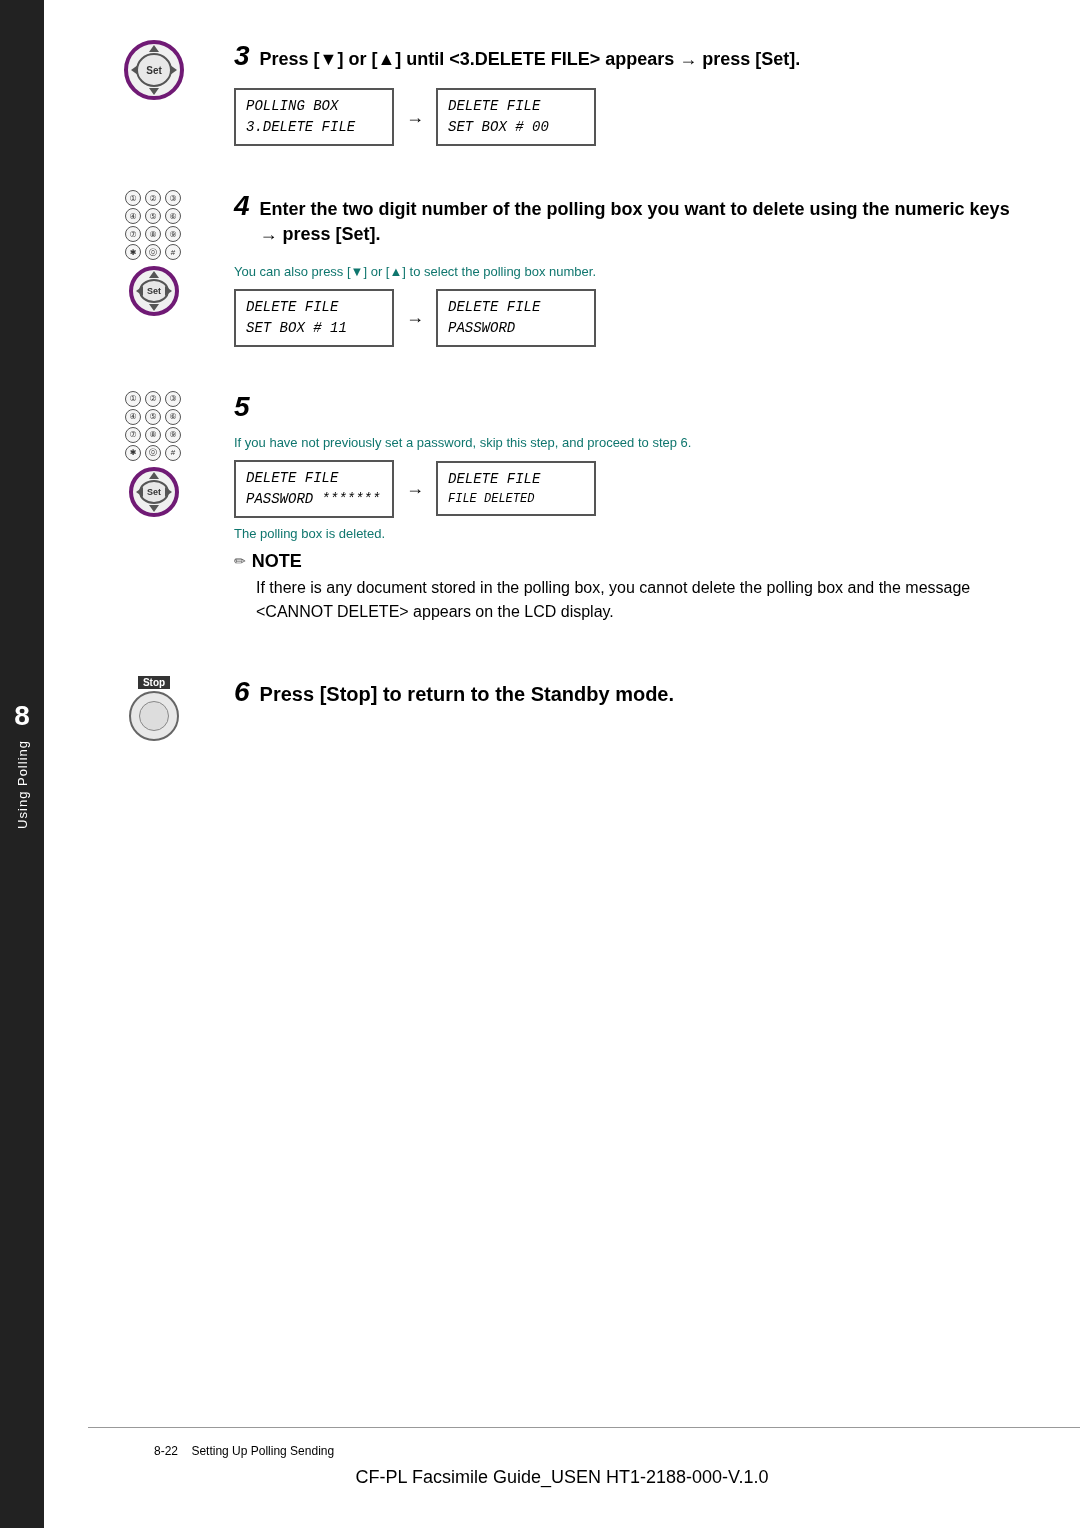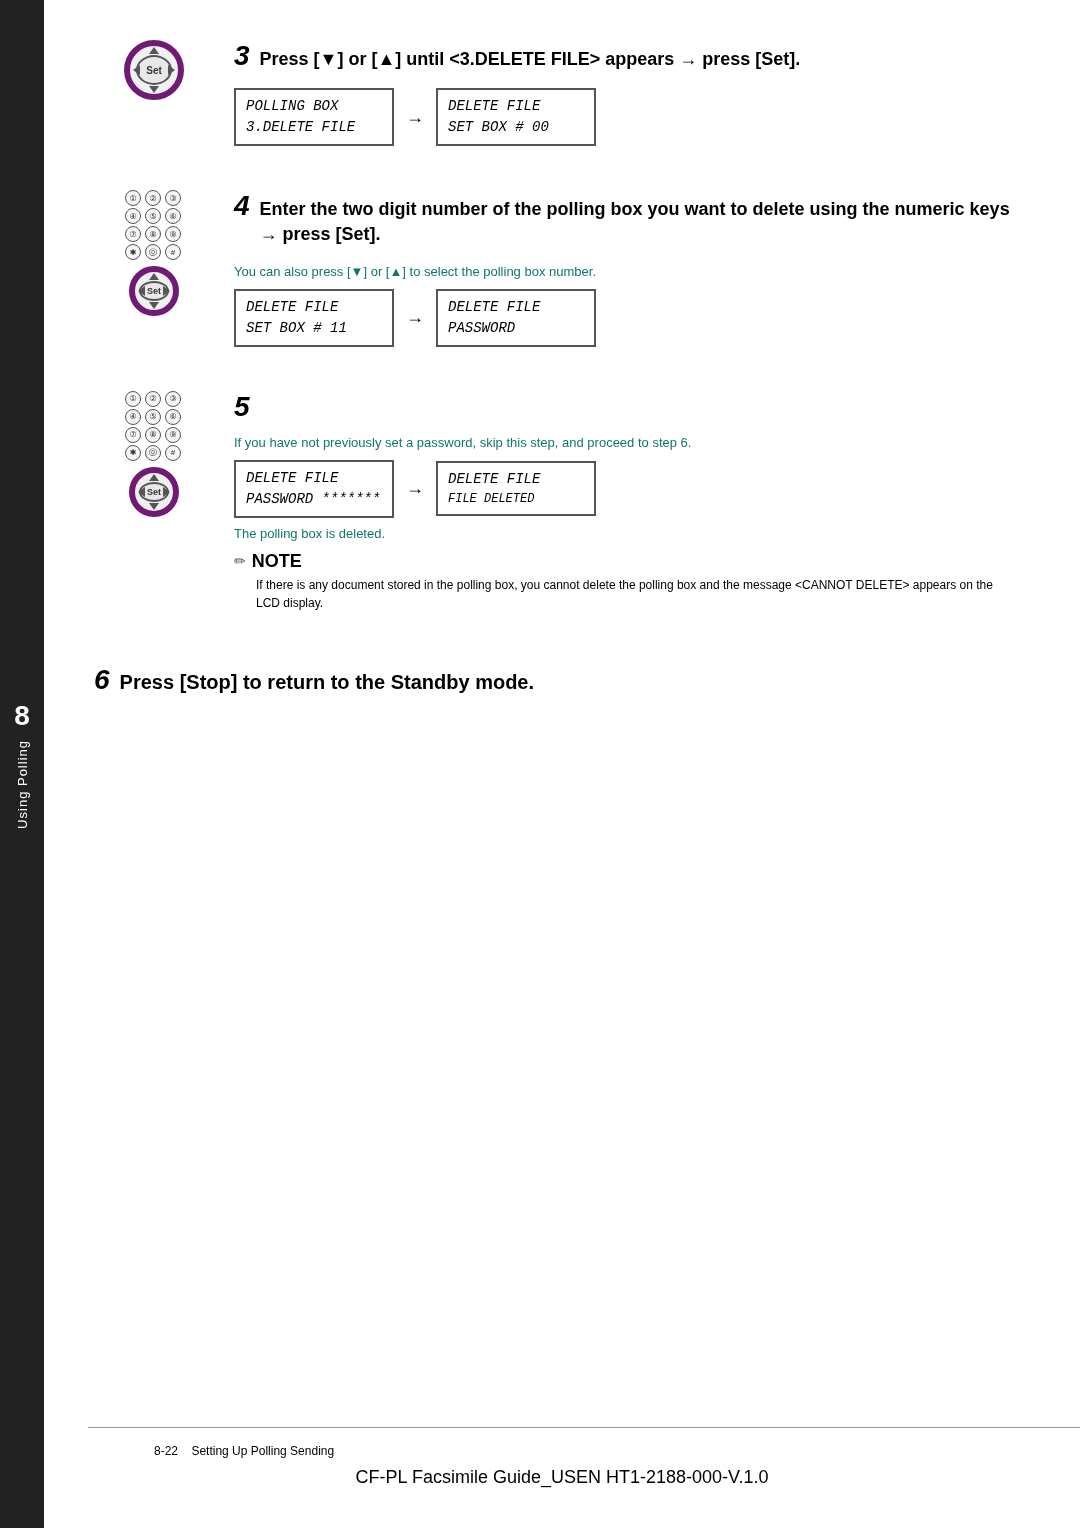--- a/index.html
+++ b/index.html
@@ -114,21 +114,21 @@
       font-size: 18px;
       margin: 0 12px;
       color: #000;
     }
 
     
     .set-btn {
       width: 60px;
       height: 60px;
       border-radius: 50%;
-      border: 6px solid #701a75;
+      border: 4px solid #701a75;
       display: flex;
       align-items: center;
       justify-content: center;
       flex-direction: column;
       position: relative;
       margin-bottom: 6px;
       background: #f0f0f0;
     }
 
     .set-btn-inner {
@@ -212,21 +212,21 @@
     .note-icon {
       font-size: 14px;
       margin-right: 6px;
       color: #555;
     }
     .note-word {
       font-size: 18px;
       font-weight: bold;
     }
     .note-text {
-      font-size: 12px;
+      font-size: 16px;
       color: #000;
       line-height: 1.5;
       margin-left: 22px;
     }
 
     
     .footer-line {
       position: absolute;
       bottom: 100px;
       left: 44px;
@@ -425,20 +425,28 @@
           <div class="note-header">
             <span class="note-icon">✏</span>
             <span class="note-word">NOTE</span>
           </div>
           <div class="note-text">If there is any document stored in the polling box, you cannot delete the polling box and the message &lt;CANNOT DELETE&gt; appears on the LCD display.</div>
         </div>
       </div>
     </div>
 
     <div class="step-block">
+      <div class="step-left">
+        <div class="stop-btn-container">
+          <div class="stop-label-box">Stop</div>
+          <div class="stop-btn-circle">
+            <div class="stop-btn-inner"></div>
+          </div>
+        </div>
+      </div>
       <div class="step-right">
         <div style="display:flex; align-items:baseline; margin-bottom:8px;">
           <span class="step-num">6</span>
           <span class="step-heading" style="margin-left:10px; font-size:20px;">Press [Stop] to return to the Standby mode.</span>
         </div>
       </div>
     </div>
 
     <div class="footer-line"></div>
     <div class="footer-text">

